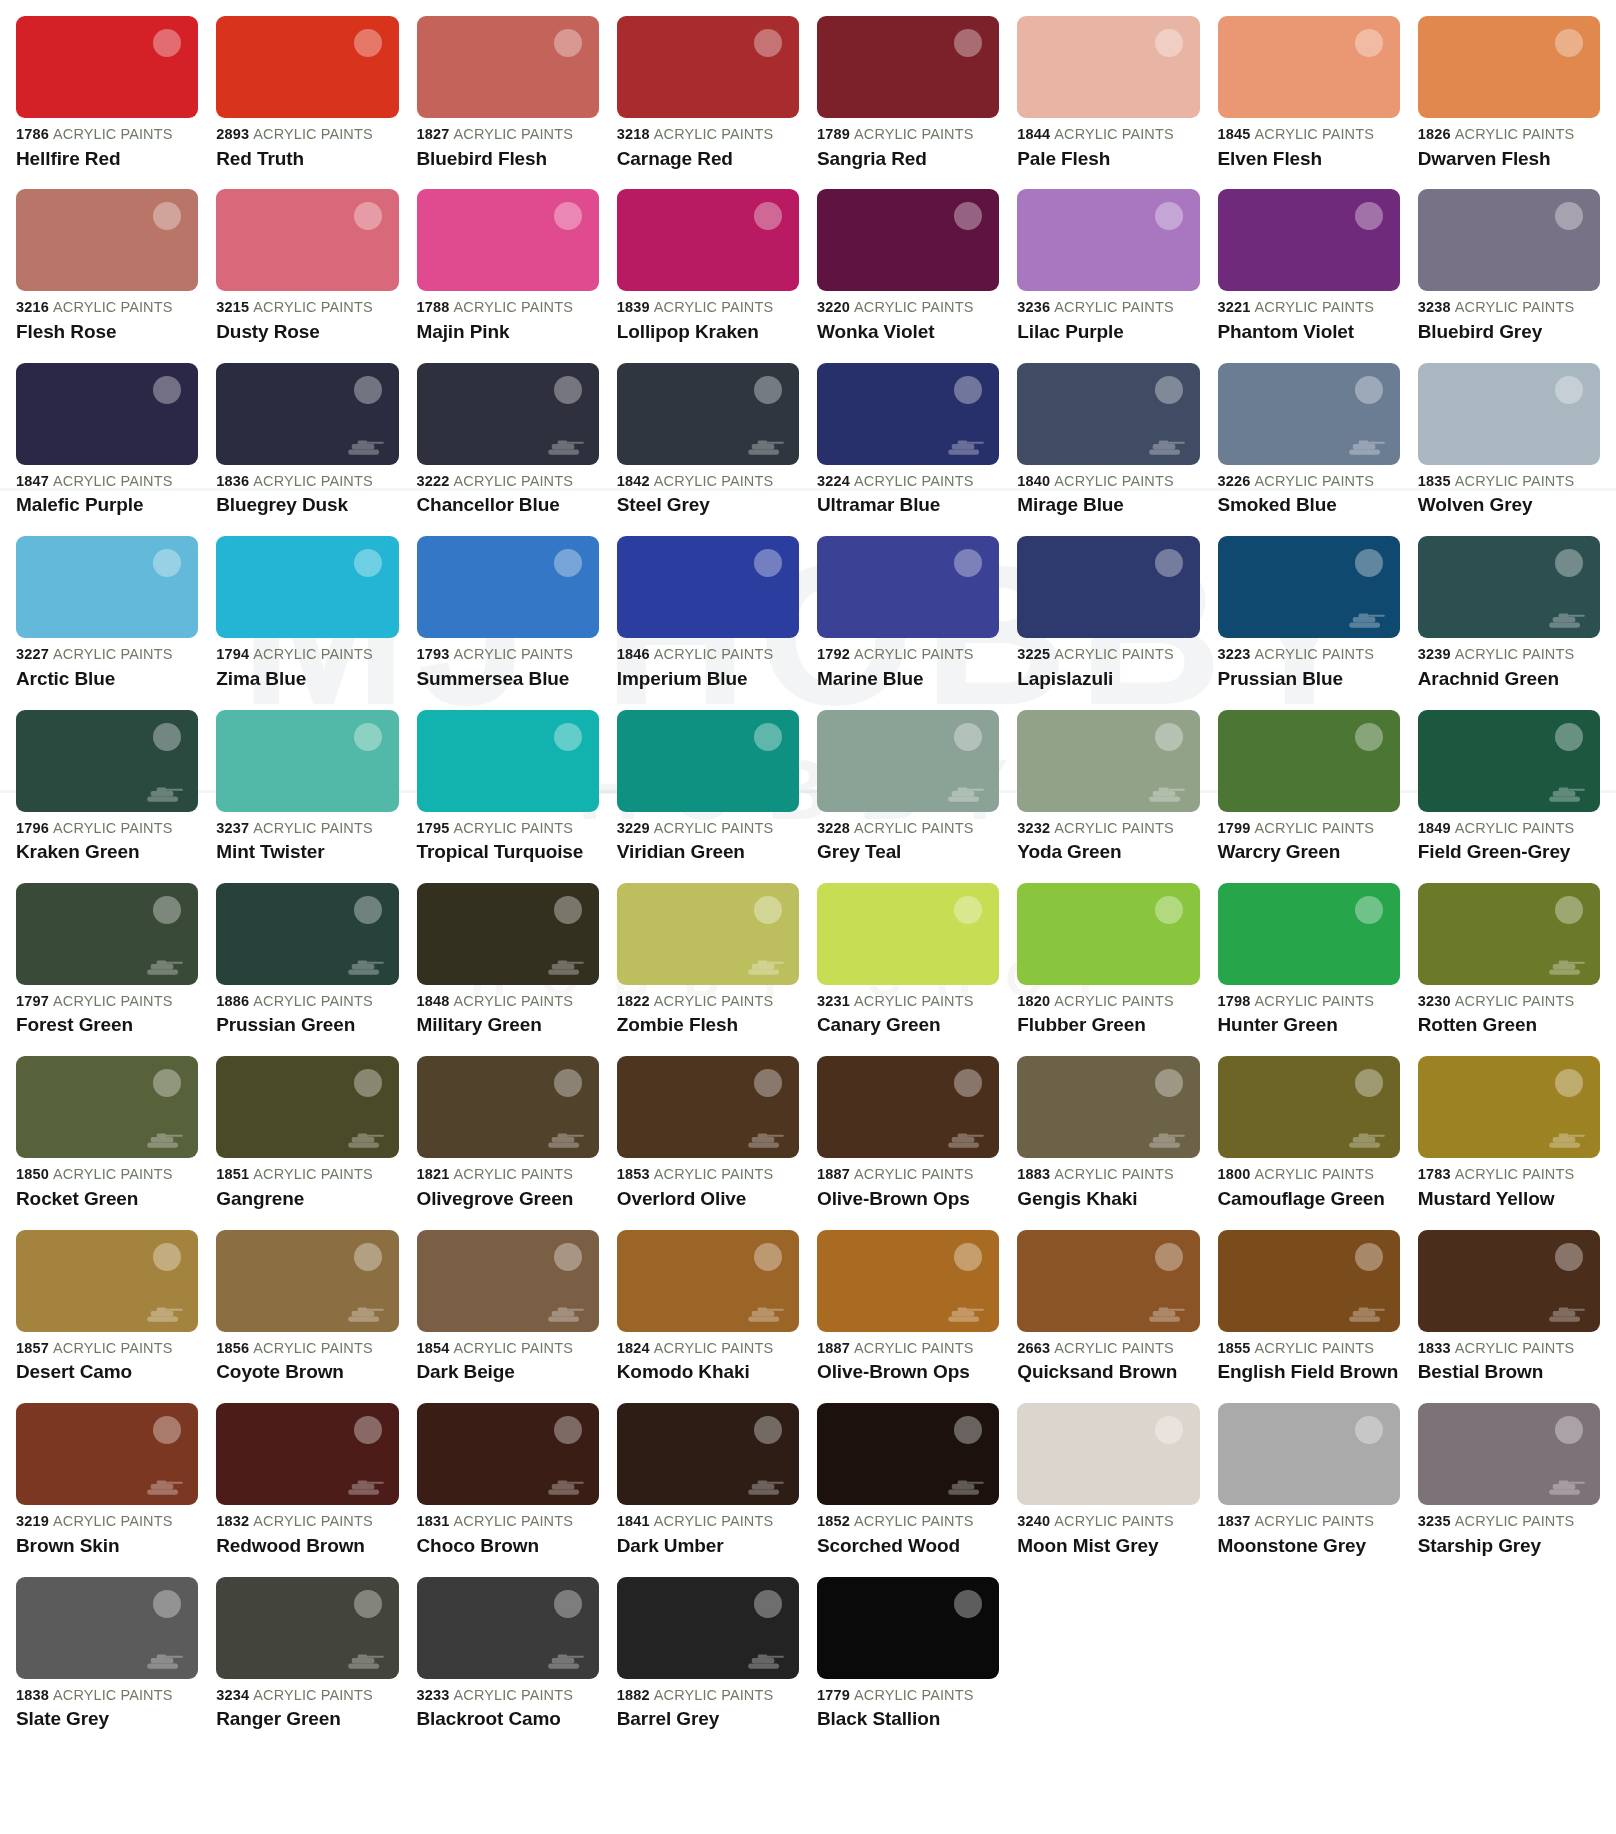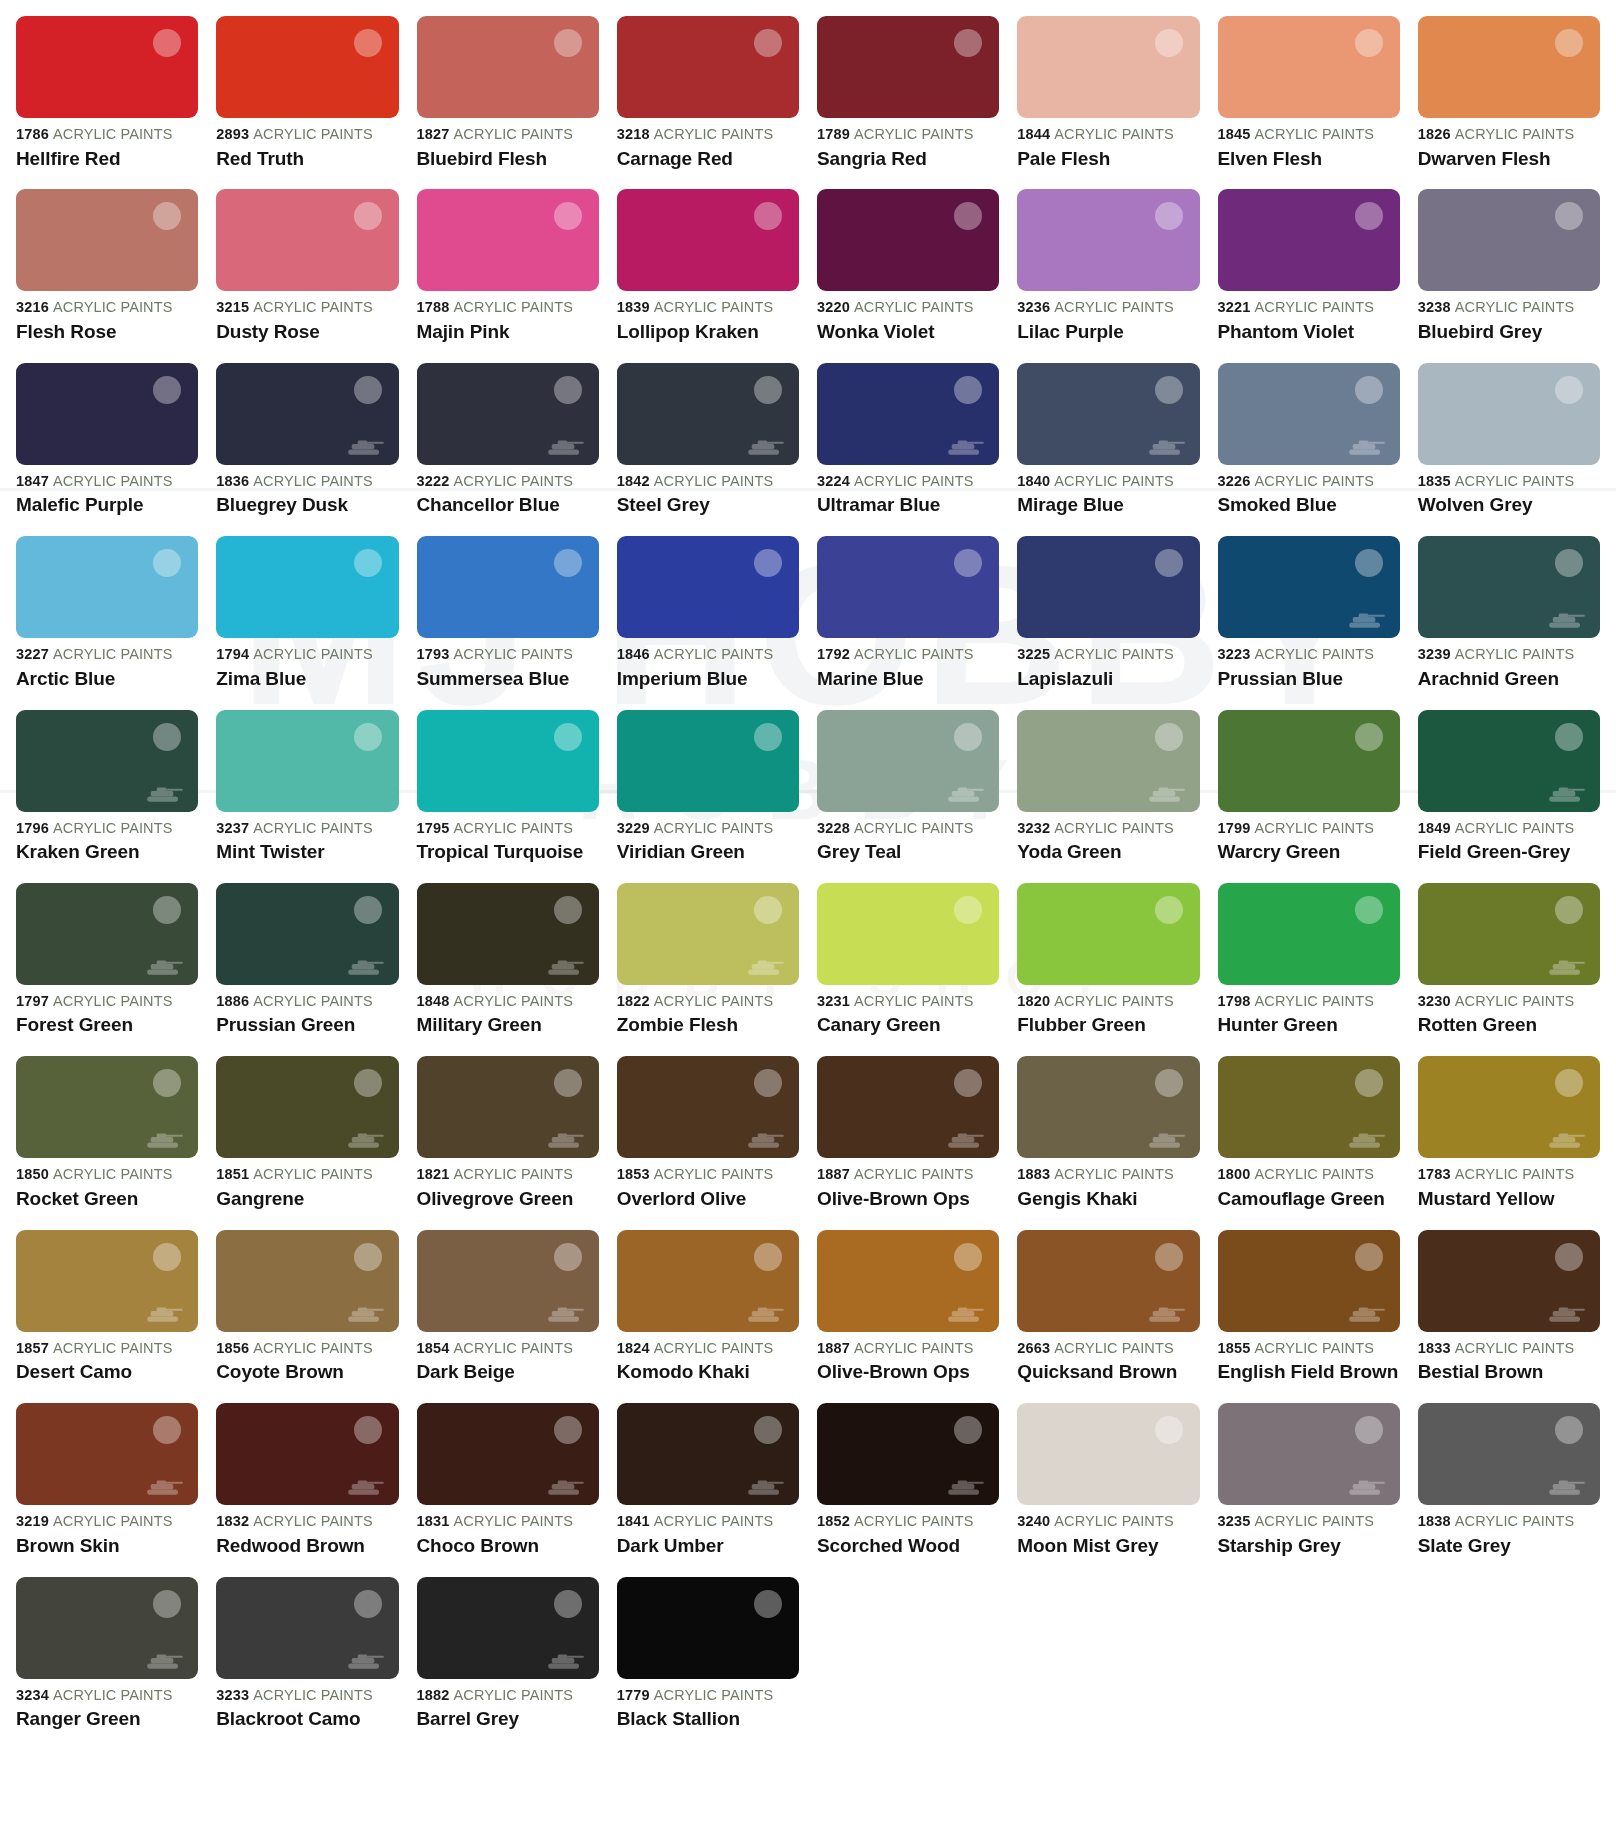--- a/index.html
+++ b/index.html
@@ -1059,20 +1059,27 @@
         <div class="name">Scorched Wood</div>
       </div>
       <div class="cell">
         <div class="swatch" style="background: rgb(220, 213, 206);">
           <span class="dot"></span>
         </div>
         <div class="meta"><span class="code">3240</span> <span class="series">ACRYLIC PAINTS</span></div>
         <div class="name">Moon Mist Grey</div>
       </div>
       <div class="cell">
+        <div class="swatch" style="background: rgb(170, 170, 170);">
+          <span class="dot"></span>
+        </div>
+        <div class="meta"><span class="code">1837</span> <span class="series">ACRYLIC PAINTS</span></div>
+        <div class="name">Moonstone Grey</div>
+      </div>
+      <div class="cell">
         <div class="swatch" style="background: rgb(125, 114, 120);">
           <span class="dot"></span>
           <span class="tank">
             <svg viewBox="0 0 64 32" xmlns="http://www.w3.org/2000/svg">
               <rect x="2" y="20" width="52" height="9" rx="4.5" fill="#fff"></rect>
               <circle cx="9" cy="24.5" r="3" fill="#fff"></circle>
               <circle cx="20" cy="24.5" r="3" fill="#fff"></circle>
               <circle cx="31" cy="24.5" r="3" fill="#fff"></circle>
               <circle cx="42" cy="24.5" r="3" fill="#fff"></circle>
               <rect x="8" y="11" width="38" height="9" rx="3" fill="#fff"></rect>

